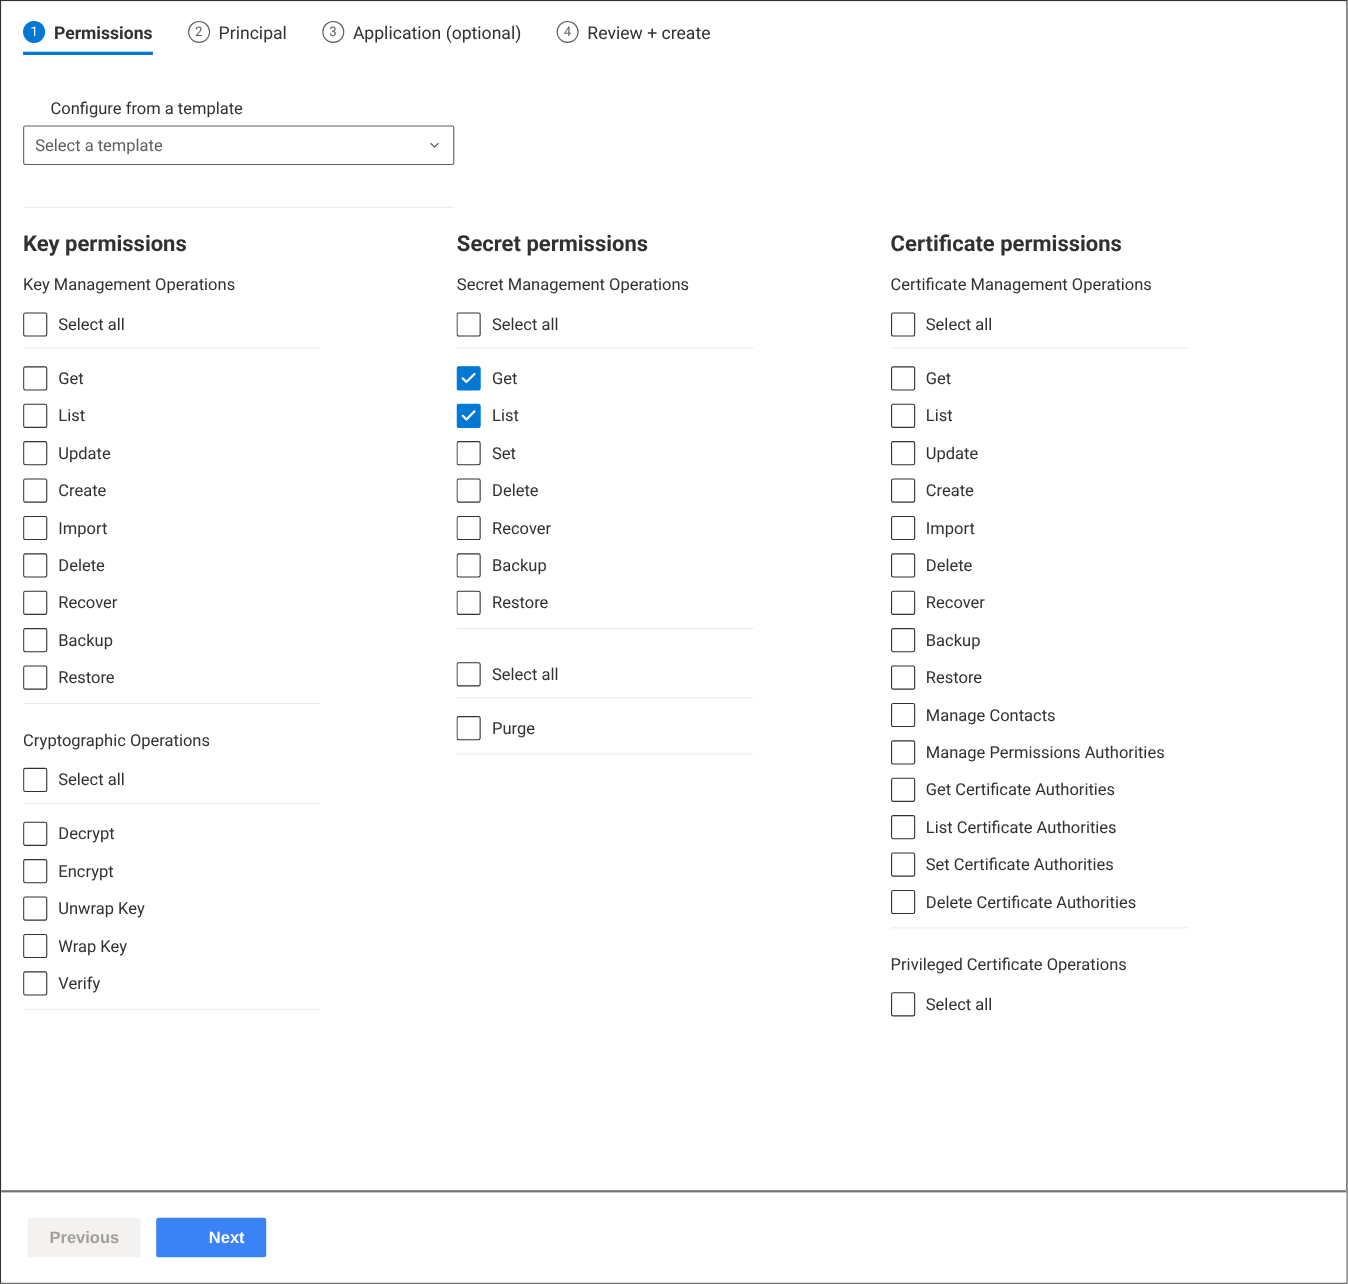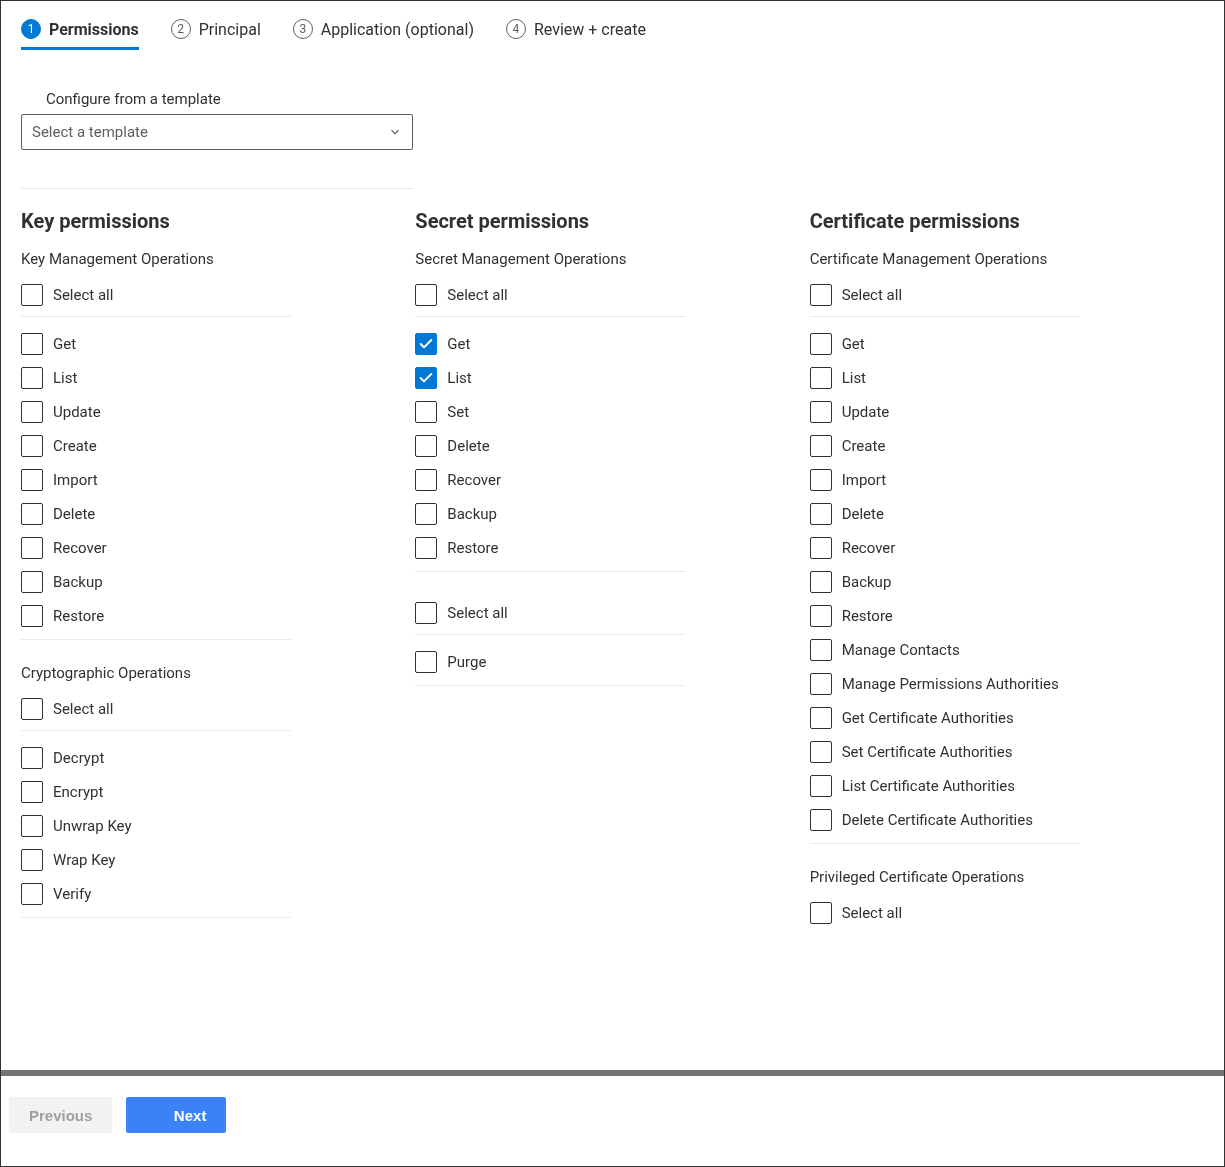--- a/index.html
+++ b/index.html
@@ -144,26 +144,26 @@
     background: #edebe9;
     margin: 6px 0 14px 0;
     width: 270px;
   }
   .group-sep-after-selectall {
     margin: 4px 0 10px 0;
   }
   .group-block { margin-bottom: 24px; margin-top: 15px; }
   .footer {
     height: 84px;
-    border-top: 6px solid #737373;
+    border-top: 2px solid #737373;
     display: flex;
     align-items: center;
     gap: 14px;
-    margin: 12px -20px;
-    padding: 0 8px;
+    margin: 0 -20px;
+    padding: 0 24px;
     background: #fff;
   }
   .btn {
     height: 36px;
     min-width: 100px;
     padding: 0 20px;
     border: none;
     border-radius: 2px;
     font-size: 15px;
     font-weight: 600;
@@ -406,25 +406,25 @@
           <div class="check-row">
             <span class="checkbox"></span>
             <span>Manage Permissions Authorities</span>
           </div>
           <div class="check-row">
             <span class="checkbox"></span>
             <span>Get Certificate Authorities</span>
           </div>
           <div class="check-row">
             <span class="checkbox"></span>
+            <span>List Certificate Authorities</span>
+          </div>
+          <div class="check-row">
+            <span class="checkbox"></span>
             <span>Set Certificate Authorities</span>
-          </div>
-          <div class="check-row">
-            <span class="checkbox"></span>
-            <span>List Certificate Authorities</span>
           </div>
           <div class="check-row">
             <span class="checkbox"></span>
             <span>Delete Certificate Authorities</span>
           </div>
           <div class="group-sep"></div>
         </div>
         <div class="group-block">
           <div class="group-label">Privileged Certificate Operations</div>
           <div class="check-row">

